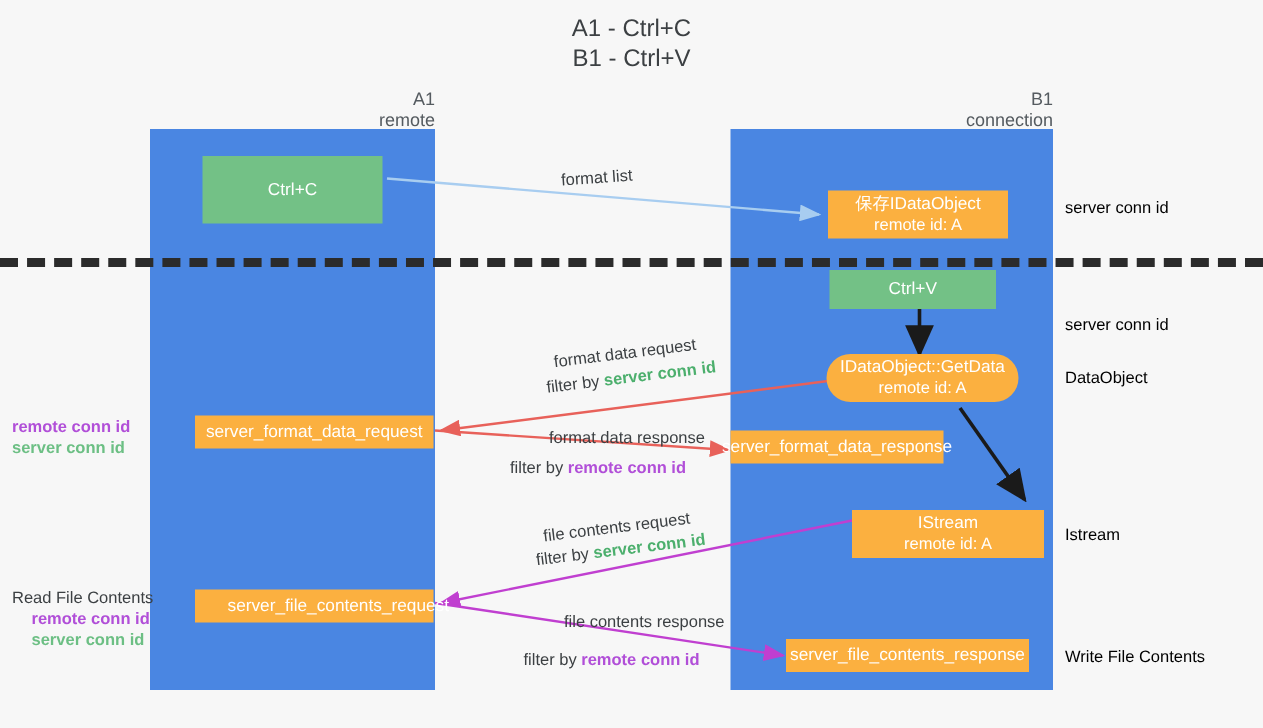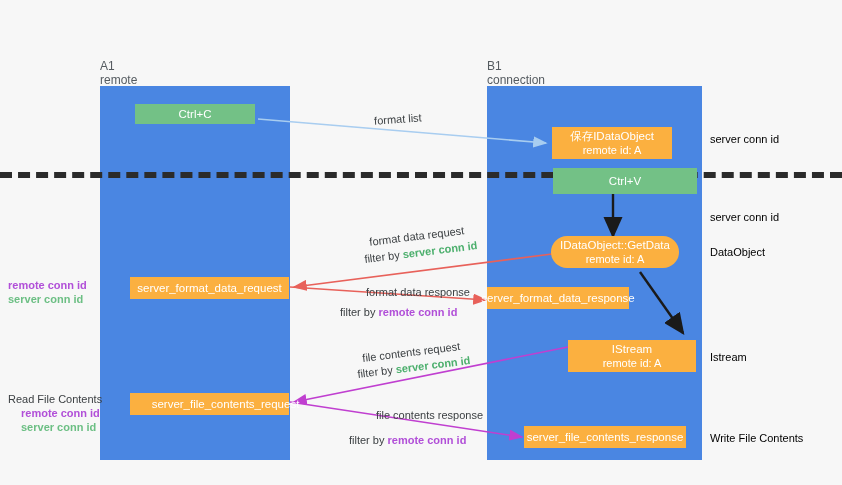--- a/index.html
+++ b/index.html
@@ -11,21 +11,21 @@
     position:relative;
   }
   #stage{position:absolute;left:0;top:0;width:842px;height:485px;}
 
   .title{
     position:absolute;left:0;top:10px;width:842px;
     text-align:center;color:#3c4043;font-size:16px;line-height:20px;
   }
 
   .col-head{
-    position:absolute;text-align:left;color:#555b60;
+    position:absolute;text-align:right;color:#555b60;
     font-size:12px;line-height:14px;
   }
 
   .col{
     position:absolute;background:#4a86e2;
   }
 
   .box{
     position:absolute;box-sizing:border-box;
     display:flex;flex-direction:column;align-items:center;justify-content:center;
@@ -53,20 +53,24 @@
   .dash{
     position:absolute;left:0;top:172px;width:842px;height:0;
     border-top:6px dashed #2b2b2b;
   }
 </style>
 </head>
 <body>
 
 <div id="stage">
 
+  <div class="title">
+    <div>A1 - Ctrl+C</div>
+    <div>B1 - Ctrl+V</div>
+  </div>
 
   <div class="col-head" style="left:100px;top:59px;width:190px;">
     <div>A1</div>
     <div>remote</div>
   </div>
   <div class="col-head" style="left:487px;top:59px;width:215px;">
     <div>B1</div>
     <div>connection</div>
   </div>
 
@@ -99,30 +103,30 @@
 
     <line x1="290" y1="287" x2="486" y2="300" stroke="#e8615a" stroke-width="1.6" marker-end="url(#ah-red)"></line>
 
     <line x1="568" y1="347" x2="294" y2="402" stroke="#c03fd0" stroke-width="1.6" marker-end="url(#ah-mag)"></line>
 
     <line x1="290" y1="402" x2="522" y2="437" stroke="#c03fd0" stroke-width="1.6" marker-end="url(#ah-mag)"></line>
   </svg>
 
   <div class="dash"></div>
 
-  <div class="box green" style="left:135px;top:104px;width:120px;height:20px;">
+  <div class="box green" style="left:135px;top:104px;width:120px;height:45px;">
     <div>Ctrl+C</div>
   </div>
 
   <div class="box orange" style="left:552px;top:127px;width:120px;height:32px;">
     <div>保存IDataObject</div>
     <div class="l2">remote id: A</div>
   </div>
 
-  <div class="box green" style="left:553px;top:168px;width:144px;height:26px;">
+  <div class="box green" style="left:553px;top:180px;width:111px;height:26px;">
     <div>Ctrl+V</div>
   </div>
 
   <div class="box orange" style="left:551px;top:236px;width:128px;height:32px;border-radius:16px;">
     <div>IDataObject::GetData</div>
     <div class="l2">remote id: A</div>
   </div>
 
   <div class="box orange" style="left:568px;top:340px;width:128px;height:32px;">
     <div>IStream</div>

